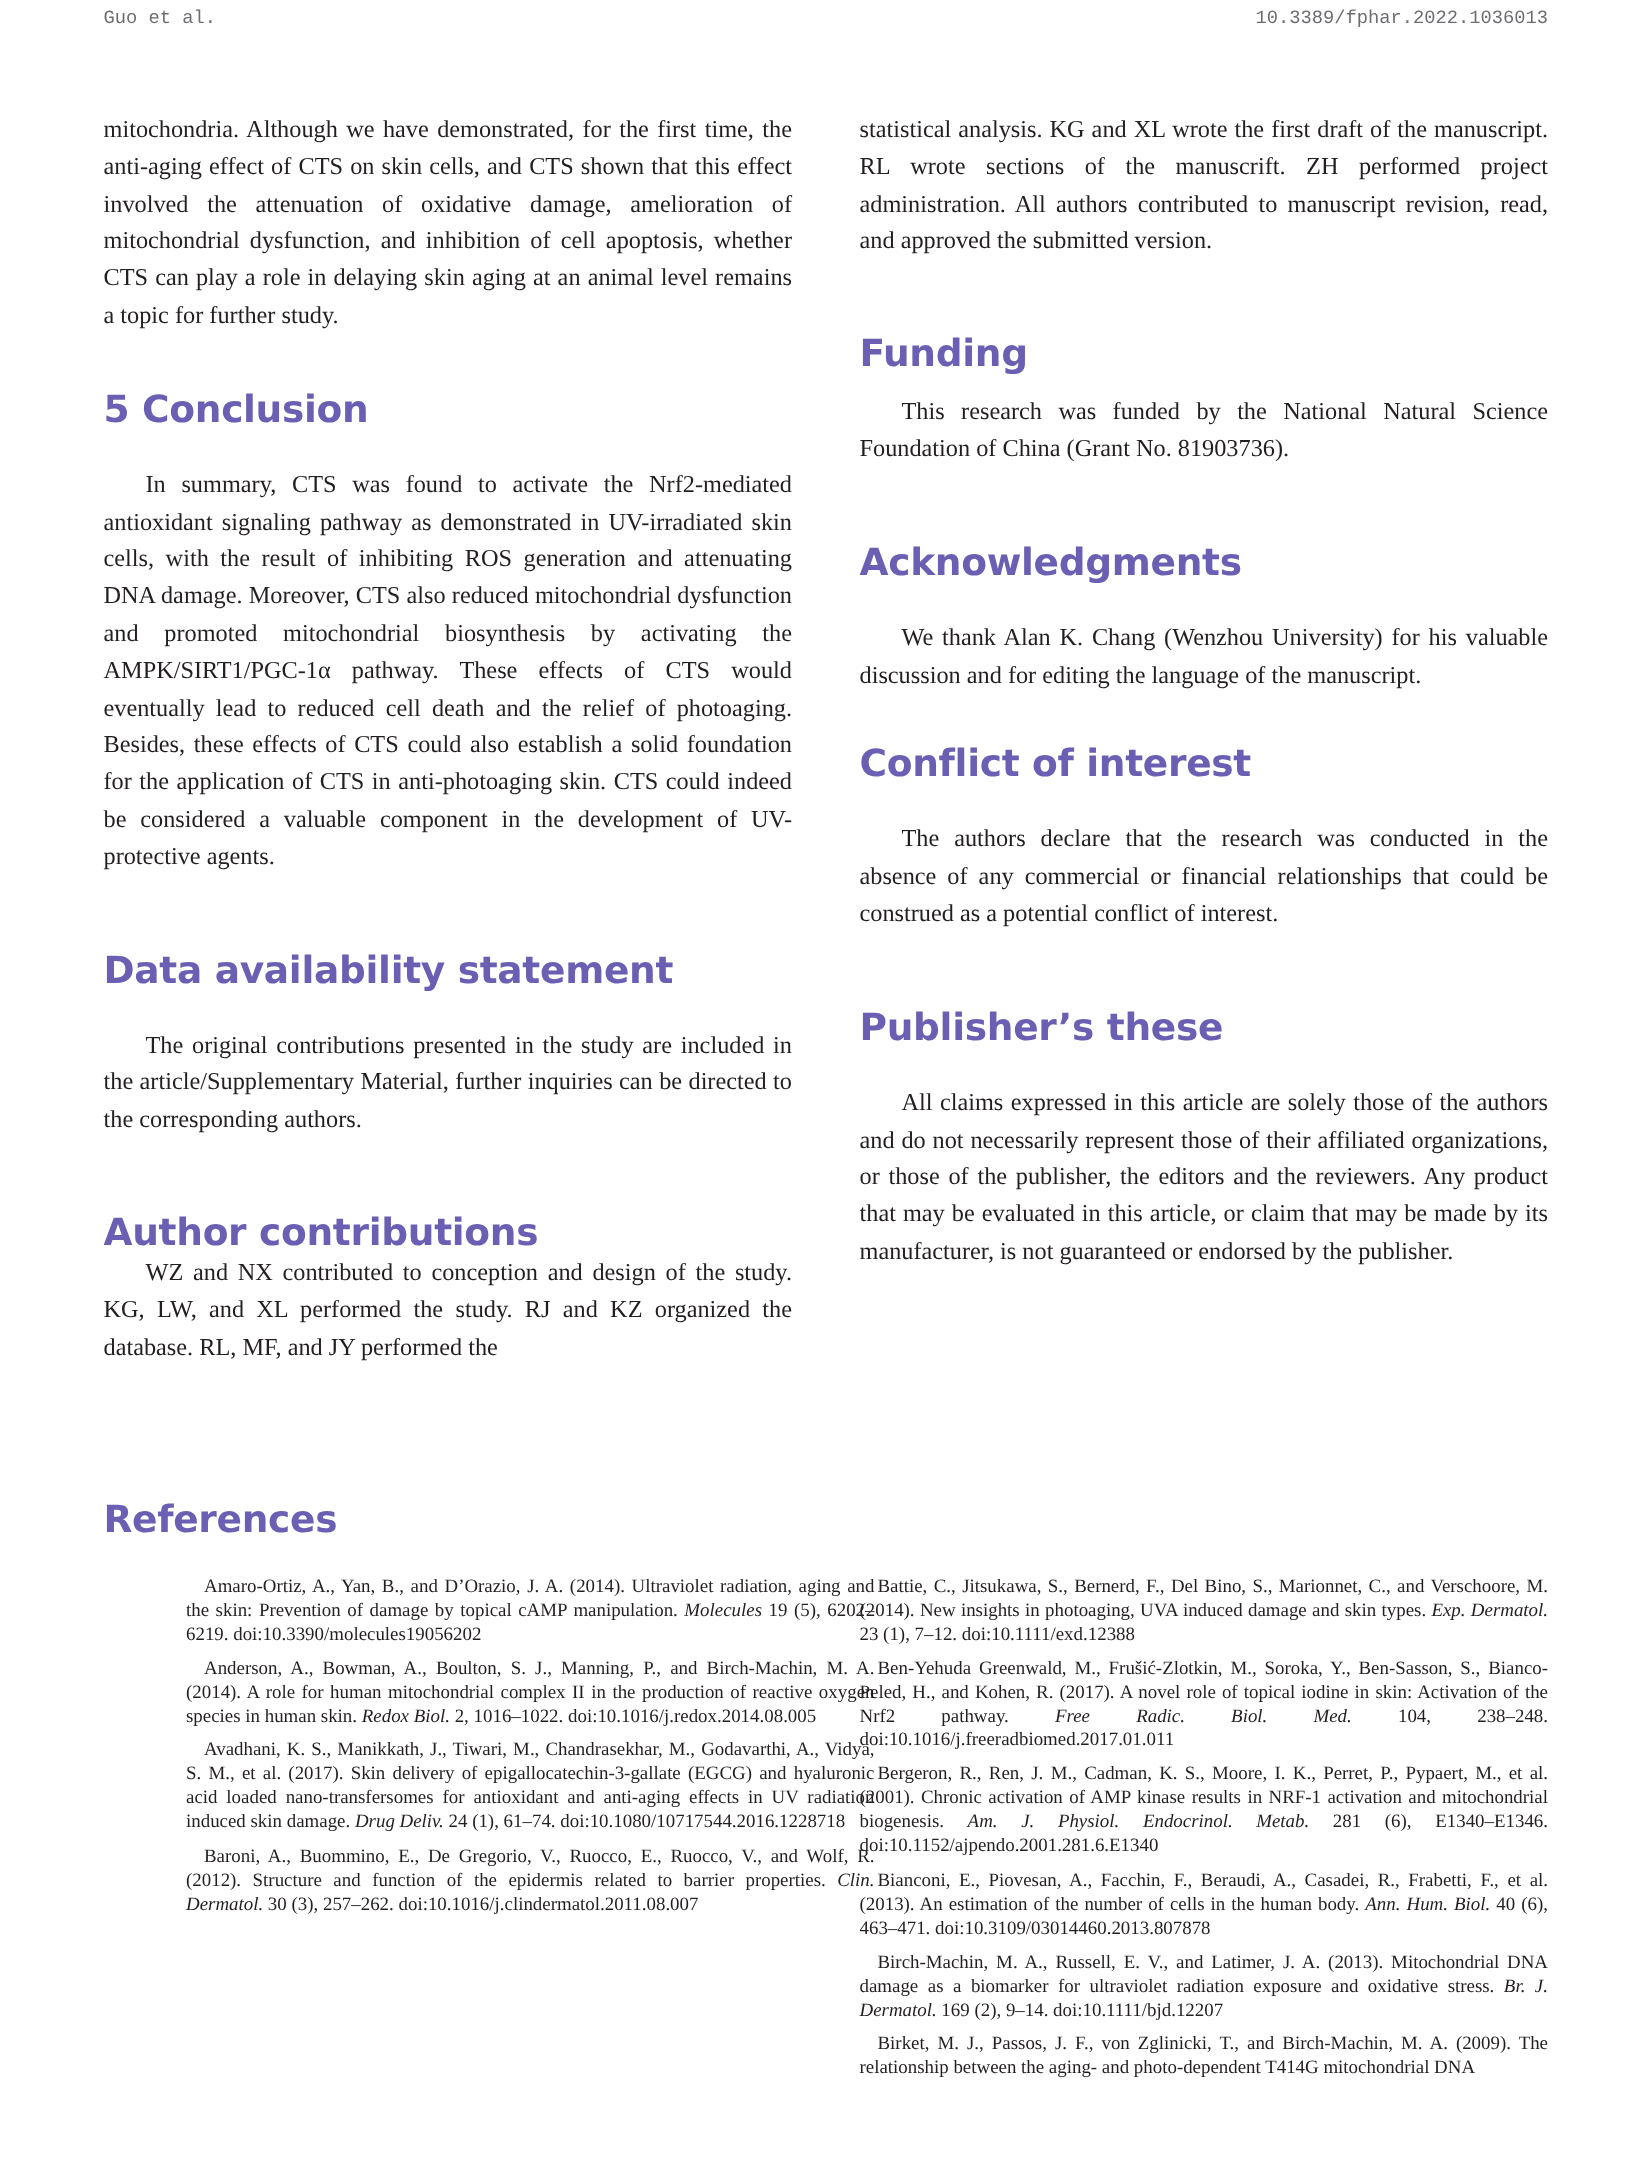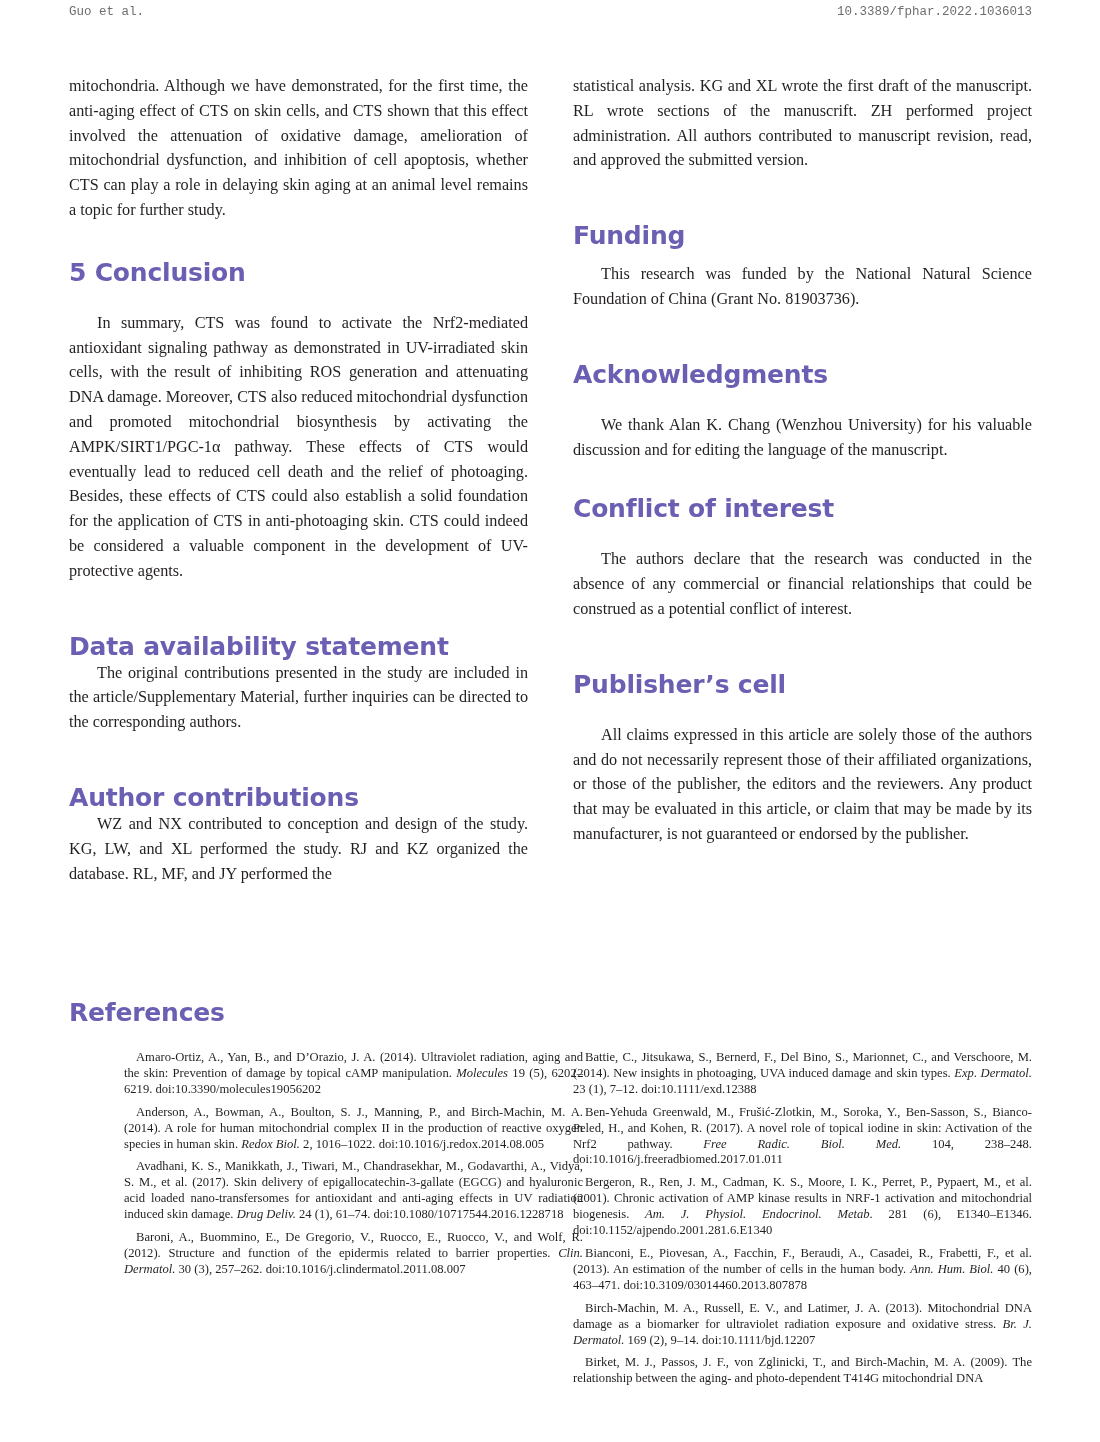--- a/index.html
+++ b/index.html
@@ -23,34 +23,34 @@
 <body>
 
 <div class="hdr left">Guo et al.</div>
 <a class="hdr right">10.3389/fphar.2022.1036013</a>
 
 <div class="col left">
   <p class="body">mitochondria. Although we have demonstrated, for the first time, the anti-aging effect of CTS on skin cells, and CTS shown that this effect involved the attenuation of oxidative damage, amelioration of mitochondrial dysfunction, and inhibition of cell apoptosis, whether CTS can play a role in delaying skin aging at an animal level remains a topic for further study.</p>
   <h2 style="margin-top:35px;">5 Conclusion</h2>
   <p class="body indent" style="margin-top:24px;">In summary, CTS was found to activate the Nrf2-mediated antioxidant signaling pathway as demonstrated in UV-irradiated skin cells, with the result of inhibiting ROS generation and attenuating DNA damage. Moreover, CTS also reduced mitochondrial dysfunction and promoted mitochondrial biosynthesis by activating the AMPK/SIRT1/PGC-1α pathway. These effects of CTS would eventually lead to reduced cell death and the relief of photoaging. Besides, these effects of CTS could also establish a solid foundation for the application of CTS in anti-photoaging skin. CTS could indeed be considered a valuable component in the development of UV-protective agents.</p>
   <h2 style="margin-top:48px;">Data availability statement</h2>
-  <p class="body indent" style="">The original contributions presented in the study are included in the article/Supplementary Material, further inquiries can be directed to the corresponding authors.</p>
+  <p class="body indent" style="margin-top:24px;">The original contributions presented in the study are included in the article/Supplementary Material, further inquiries can be directed to the corresponding authors.</p>
   <h2 style="margin-top:48px;">Author contributions</h2>
   <p class="body indent" style="">WZ and NX contributed to conception and design of the study. KG, LW, and XL performed the study. RJ and KZ organized the database. RL, MF, and JY performed the</p>
 </div>
 
 <div class="col right">
   <p class="body">statistical analysis. KG and XL wrote the first draft of the manuscript. RL wrote sections of the manuscrift. ZH performed project administration. All authors contributed to manuscript revision, read, and approved the submitted version.</p>
   <h2 style="margin-top:48px;">Funding</h2>
   <p class="body indent" style="margin-top:12px;">This research was funded by the National Natural Science Foundation of China (Grant No. 81903736).</p>
   <h2 style="margin-top:48px;">Acknowledgments</h2>
   <p class="body indent" style="margin-top:24px;">We thank Alan K. Chang (Wenzhou University) for his valuable discussion and for editing the language of the manuscript.</p>
   <h2 style="margin-top:32px;">Conflict of interest</h2>
   <p class="body indent" style="margin-top:24px;">The authors declare that the research was conducted in the absence of any commercial or financial relationships that could be construed as a potential conflict of interest.</p>
-  <h2 style="margin-top:48px;">Publisher’s cell</h2>
+  <h2 style="margin-top:48px;">Publisher’s these</h2>
   <p class="body indent" style="margin-top:24px;">All claims expressed in this article are solely those of the authors and do not necessarily represent those of their affiliated organizations, or those of the publisher, the editors and the reviewers. Any product that may be evaluated in this article, or claim that may be made by its manufacturer, is not guaranteed or endorsed by the publisher.</p>
 </div>
 
 <h2 style="position:absolute; left:69px; top:998px;">References</h2>
 
 <div class="refs left">
   <p class="ref"><span>Amaro-Ortiz, A., Yan, B., and D’Orazio, J. A. (2014). Ultraviolet radiation, aging and the skin: Prevention of damage by topical cAMP manipulation. </span><i>Molecules</i><span> 19 (5), 6202–6219. doi:10.3390/molecules19056202</span></p>
   <p class="ref"><span>Anderson, A., Bowman, A., Boulton, S. J., Manning, P., and Birch-Machin, M. A. (2014). A role for human mitochondrial complex II in the production of reactive oxygen species in human skin. </span><i>Redox Biol.</i><span> 2, 1016–1022. doi:10.1016/j.redox.2014.08.005</span></p>
   <p class="ref"><span>Avadhani, K. S., Manikkath, J., Tiwari, M., Chandrasekhar, M., Godavarthi, A., Vidya, S. M., et al. (2017). Skin delivery of epigallocatechin-3-gallate (EGCG) and hyaluronic acid loaded nano-transfersomes for antioxidant and anti-aging effects in UV radiation induced skin damage. </span><i>Drug Deliv.</i><span> 24 (1), 61–74. doi:10.1080/10717544.2016.1228718</span></p>
   <p class="ref"><span>Baroni, A., Buommino, E., De Gregorio, V., Ruocco, E., Ruocco, V., and Wolf, R. (2012). Structure and function of the epidermis related to barrier properties. </span><i>Clin. Dermatol.</i><span> 30 (3), 257–262. doi:10.1016/j.clindermatol.2011.08.007</span></p>

